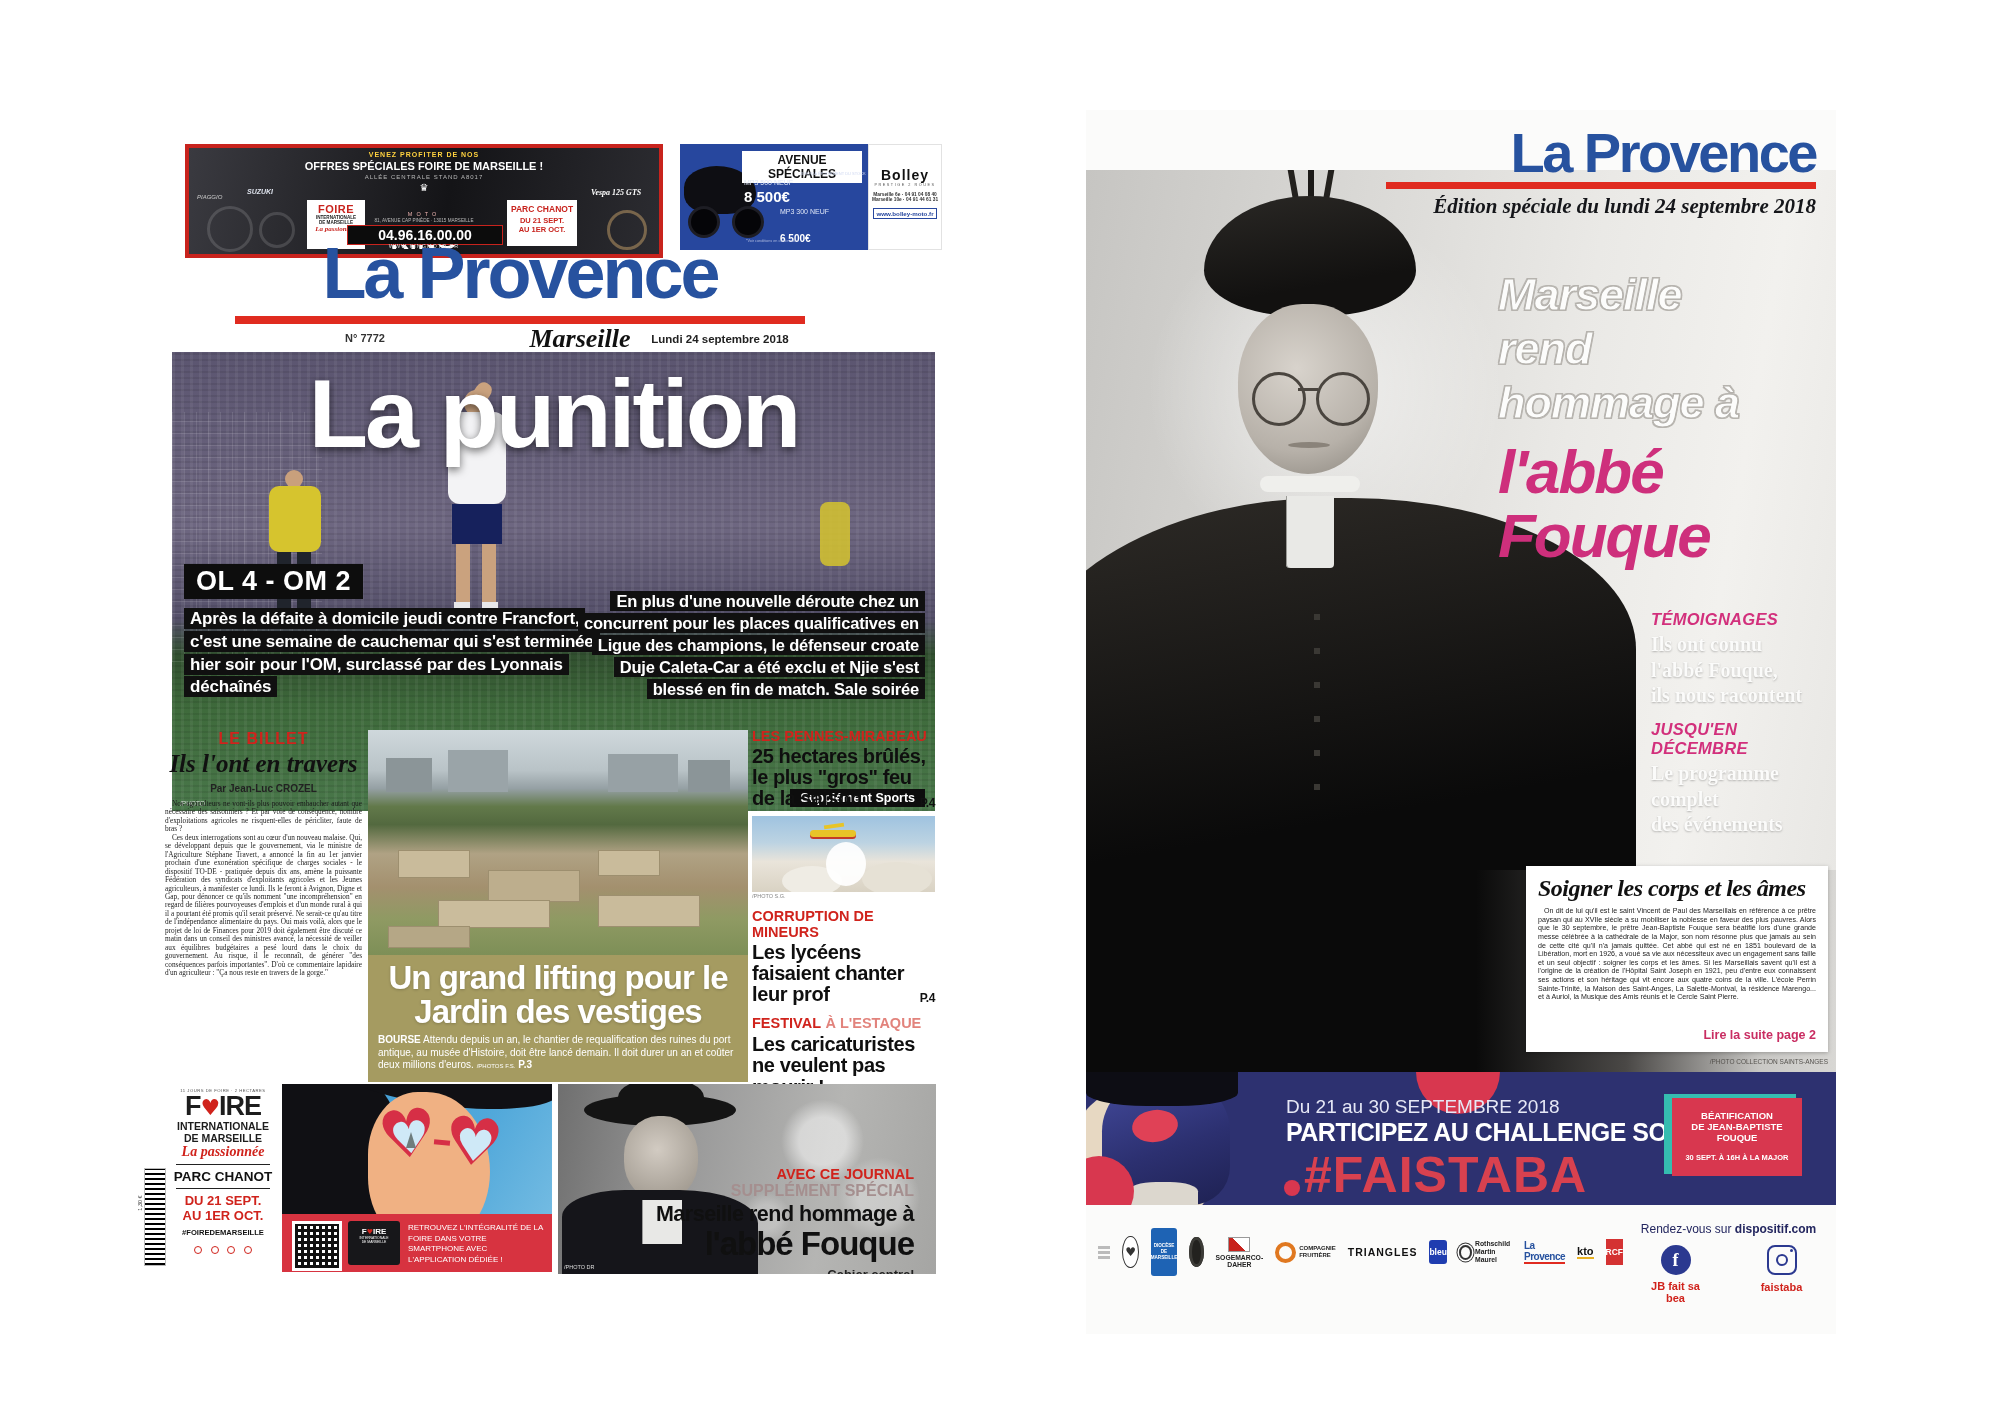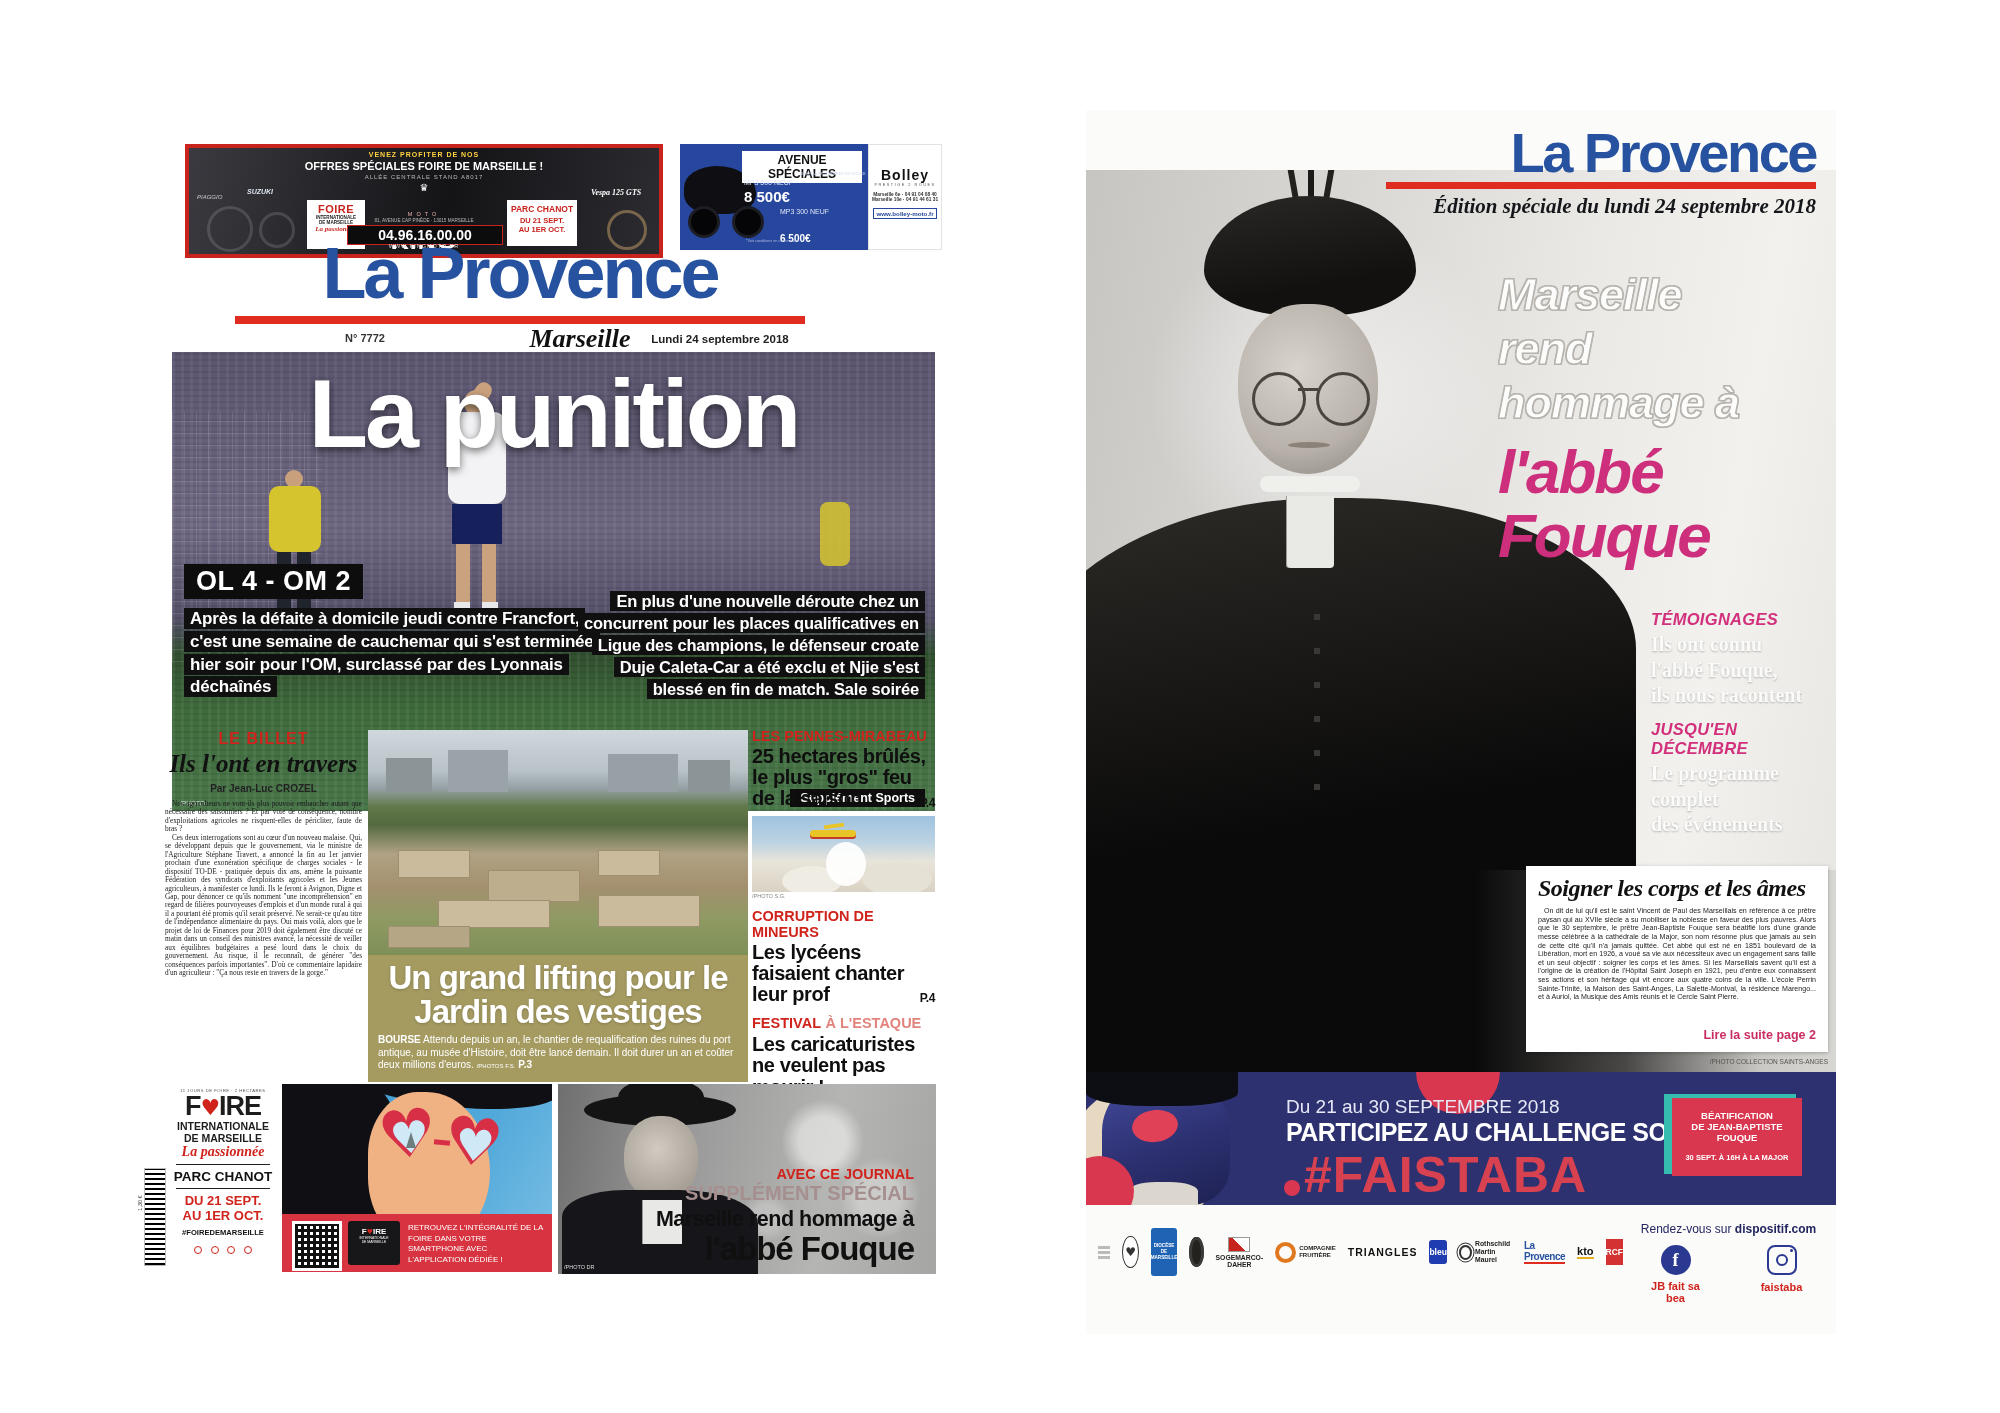--- a/index.html
+++ b/index.html
@@ -300,21 +300,21 @@
 
     <div class="abs teaser-photo" style="left:418px;top:994px;width:378px;height:190px;">
       <div class="abs" style="left:26px;top:10px;width:152px;height:32px;background:#141414;border-radius:50%;"></div>
       <div class="abs" style="left:60px;top:-6px;width:86px;height:38px;background:#141414;border-radius:50% 50% 0 0;"></div>
       <div class="abs" style="left:66px;top:32px;width:74px;height:84px;background:radial-gradient(circle at 45% 40%,#d2cbc2,#a59e94 75%);border-radius:46%;"></div>
       <div class="abs" style="left:4px;top:106px;width:196px;height:84px;background:#15151a;border-radius:32% 40% 0 0;"></div>
       <div class="abs" style="left:84px;top:116px;width:40px;height:44px;background:#e8e8e6;box-shadow:inset 1px 0 0 #999;"></div>
       <div class="abs" style="left:6px;bottom:4px;font-size:5.5px;color:#ddd;">/PHOTO DR</div>
       <div class="abs" style="right:22px;top:82px;width:270px;text-align:right;">
         <div class="kicker-red" style="font-size:14.5px;">AVEC CE JOURNAL</div>
-        <div style="font-size:20px;font-weight:700;color:#a58f8f;">SUPPLÉMENT SPÉCIAL</div>
+        <div style="font-size:16px;font-weight:700;color:#a58f8f;">SUPPLÉMENT SPÉCIAL</div>
         <div style="font-size:21.5px;font-weight:800;color:#101010;letter-spacing:-.5px;margin-top:2px;">Marseille rend hommage à</div>
         <div style="font-size:33px;font-weight:800;color:#101010;letter-spacing:-1px;line-height:1;">l'abbé Fouque</div>
         <div style="font-size:13px;font-weight:800;color:#222;margin-top:7px;">Cahier central</div>
       </div>
     </div>
   </div>
 
   <div class="page" style="left:1086px;top:110px;width:750px;height:1224px;background:#fbfbfa;">
 
     <div class="abs rp-photo" style="left:0;top:60px;width:750px;height:905px;">

